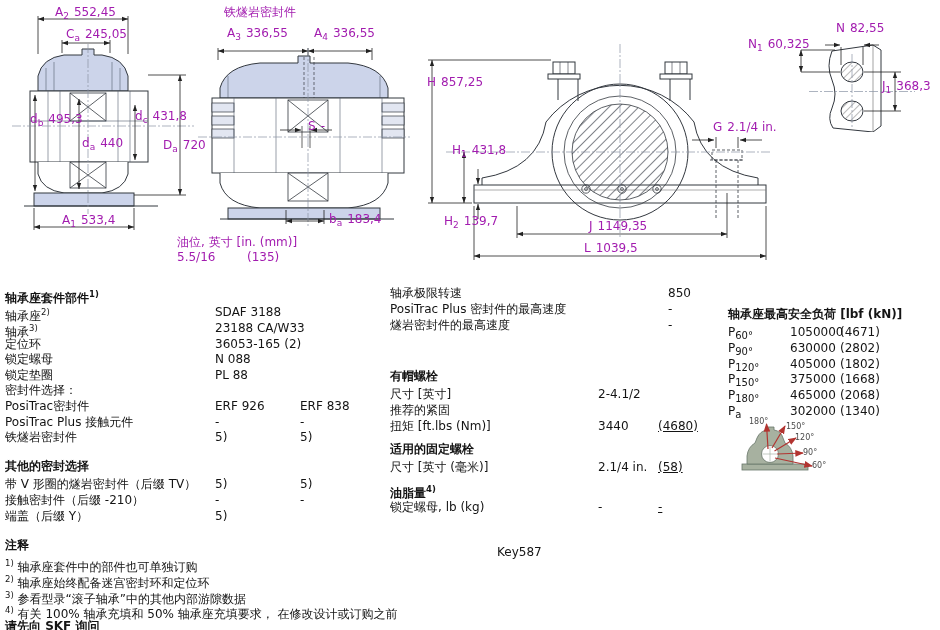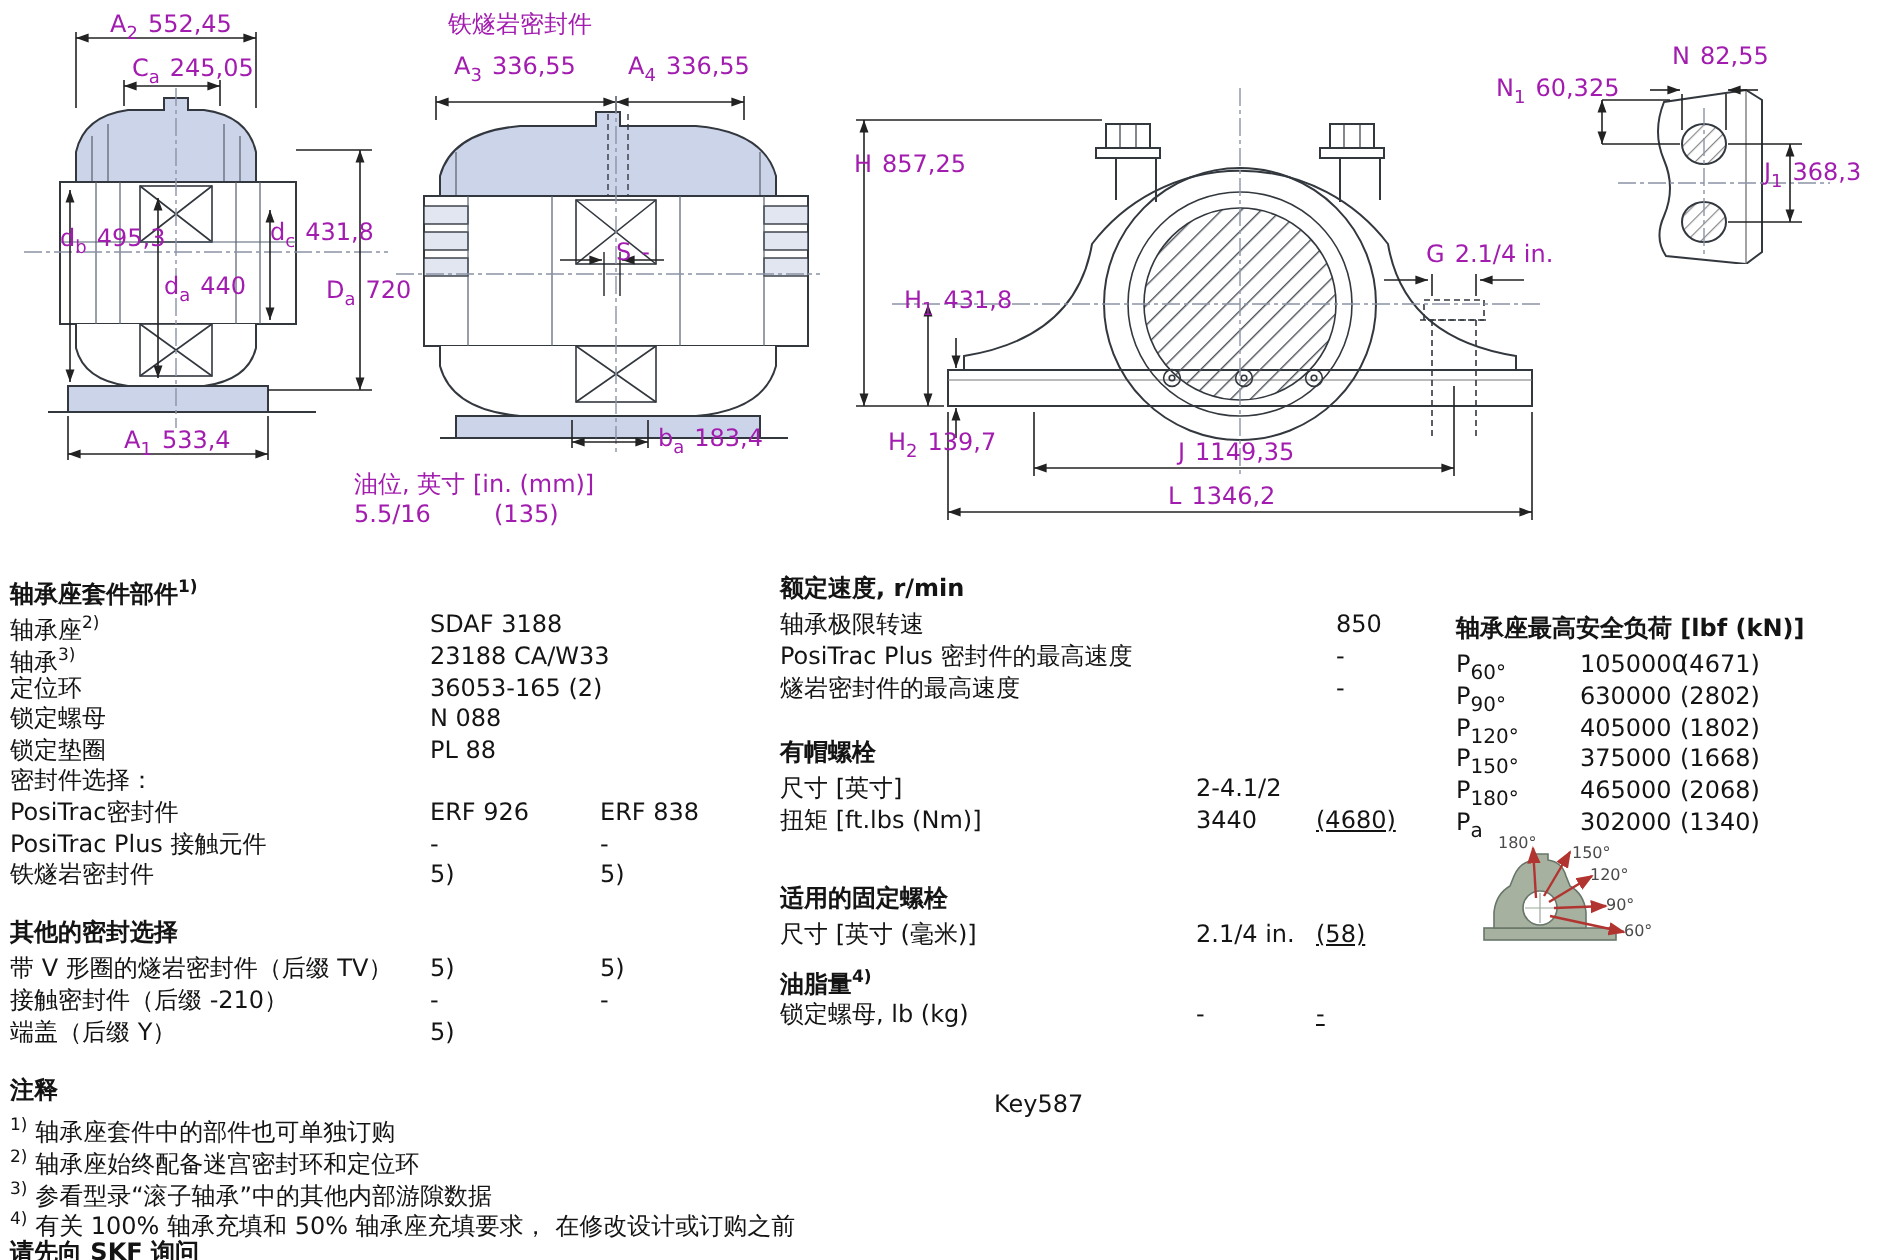--- a/index.html
+++ b/index.html
@@ -258,21 +258,21 @@
 <div class="dim" style="left:329px;top:213px"><span>b</span><sub>a</sub><span class="val">183,4</span></div>
 <div class="dim" style="left:177px;top:236px"><span>油位, 英寸 [in. (mm)]</span></div>
 <div class="dim" style="left:177px;top:251px"><span>5.5/16</span></div>
 <div class="dim" style="left:247px;top:251px"><span>(135)</span></div>
 
 <div class="dim" style="left:427px;top:76px"><span>H</span><sub></sub><span class="val">857,25</span></div>
 <div class="dim" style="left:452px;top:144px"><span>H</span><sub>1</sub><span class="val">431,8</span></div>
 <div class="dim" style="left:444px;top:215px"><span>H</span><sub>2</sub><span class="val">139,7</span></div>
 <div class="dim" style="left:713px;top:121px"><span>G</span><sub></sub><span class="val">2.1/4 in.</span></div>
 <div class="dim" style="left:589px;top:220px"><span>J</span><sub></sub><span class="val">1149,35</span></div>
-<div class="dim" style="left:584px;top:242px"><span>L</span><sub></sub><span class="val">1346,2</span></div>
+<div class="dim" style="left:584px;top:242px"><span>L</span><sub></sub><span class="val">1039,5</span></div>
 
 <div class="dim" style="left:748px;top:38px"><span>N</span><sub>1</sub><span class="val">60,325</span></div>
 <div class="dim" style="left:836px;top:22px"><span>N</span><sub></sub><span class="val">82,55</span></div>
 <div class="dim" style="left:882px;top:80px"><span>J</span><sub>1</sub><span class="val">368,3</span></div>
 
 <div class="ang" style="left:749px;top:418px">180°</div>
 <div class="ang" style="left:786px;top:423px">150°</div>
 <div class="ang" style="left:795px;top:434px">120°</div>
 <div class="ang" style="left:803px;top:449px">90°</div>
 <div class="ang" style="left:812px;top:462px">60°</div>
@@ -303,29 +303,29 @@
 <div class="sec col-l notes" style="top:537px">
   <div class="hdr"><span>注释</span></div>
   <div class="row"><sup>1)</sup> <span>轴承座套件中的部件也可单独订购</span></div>
   <div class="row"><sup>2)</sup> <span>轴承座始终配备迷宫密封环和定位环</span></div>
   <div class="row"><sup>3)</sup> <span>参看型录“滚子轴承”中的其他内部游隙数据</span></div>
   <div class="row"><sup>4)</sup> <span>有关 100% 轴承充填和 50% 轴承座充填要求， 在修改设计或订购之前</span></div>
   <div class="row bold"><span>请先向 SKF 询问</span></div>
 </div>
 
 <div class="sec col-m" style="top:286px">
-  <div class="hdr"><span>额定速度, r/min</span></div>
   <div class="row"><span>轴承极限转速</span><span class="vms">850</span></div>
   <div class="row"><span>PosiTrac Plus 密封件的最高速度</span><span class="vms">-</span></div>
   <div class="row"><span>燧岩密封件的最高速度</span><span class="vms">-</span></div>
 </div>
 
 <div class="sec col-m" style="top:368px">
   <div class="hdr"><span>有帽螺栓</span></div>
   <div class="row"><span>尺寸 [英寸]</span><span class="vm1">2-4.1/2</span></div>
+  <div class="row"><span>推荐的紧固</span></div>
   <div class="row"><span>扭矩 [ft.lbs (Nm)]</span><span class="vm1">3440</span><span class="vm2">(4680)</span></div>
 </div>
 
 <div class="sec col-m" style="top:441px">
   <div class="hdr"><span>适用的固定螺栓</span></div>
   <div class="row"><span>尺寸 [英寸 (毫米)]</span><span class="vm1">2.1/4 in.</span><span class="vm2">(58)</span></div>
 </div>
 
 <div class="sec col-m" style="top:481px">
   <div class="hdr"><span>油脂量</span><sup>4)</sup></div>

